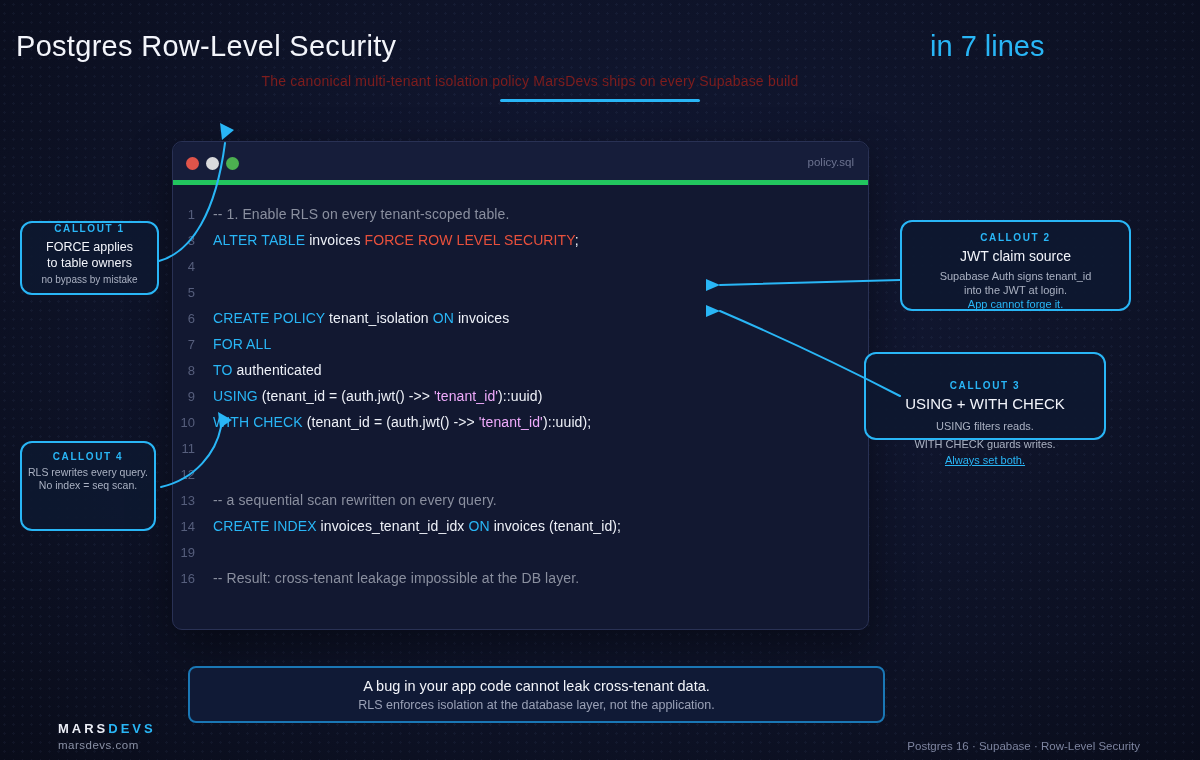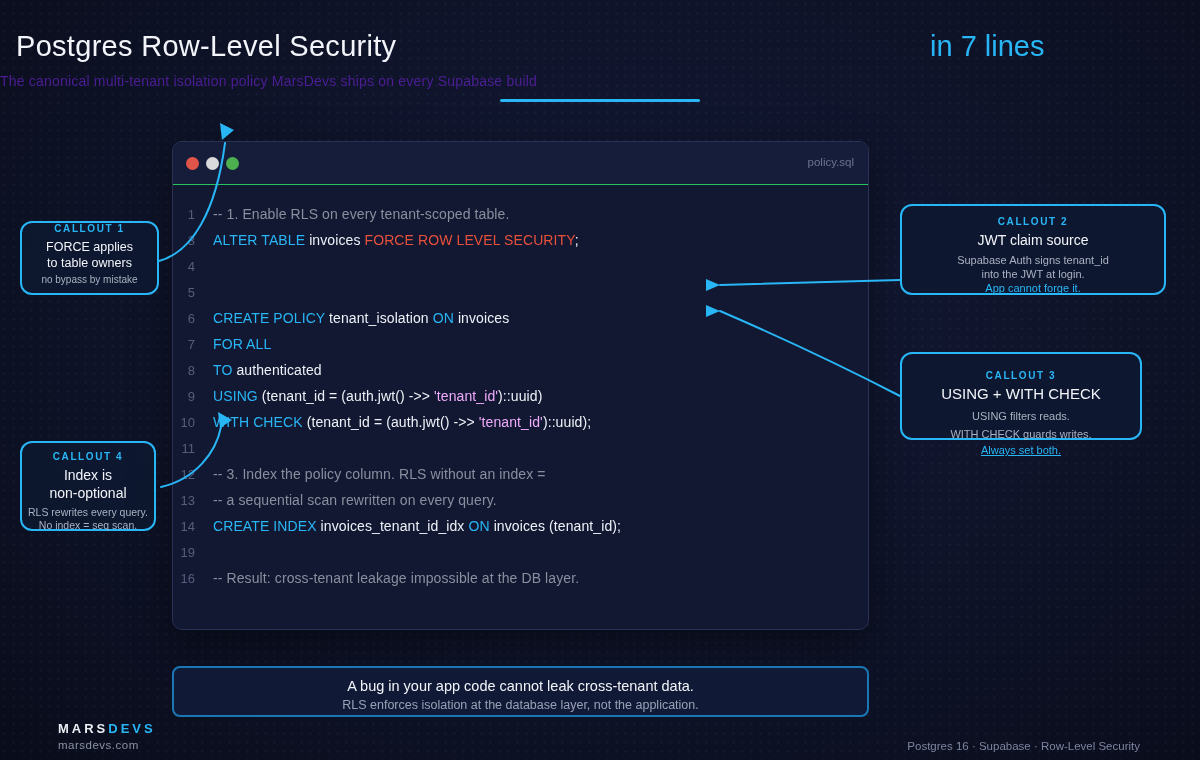--- a/index.html
+++ b/index.html
@@ -10,31 +10,31 @@
     color:#eef1f8; overflow:hidden; position:relative;
   }
   body::before {
     content:""; position:absolute; inset:0; pointer-events:none;
     background-image:radial-gradient(rgba(140,165,225,0.055) 1px, transparent 1.2px);
     background-size:9px 9px;
   }
   .page-title { position:absolute; left:16px; top:30px; width:1196px; text-align:left;
     font-size:29px; font-weight:400; letter-spacing:0.3px; color:#f3f5fb; }
   .title-accent { position:absolute; left:930px; top:30px; font-size:29px; font-weight:500; color:#29b6f6; }
-  .subtitle { position:absolute; left:0; top:73px; width:1060px; 
-    font-size:14px; color:#4c1d95; letter-spacing:0.2px; }
+  .subtitle { position:absolute; left:0; top:73px; width:1060px; text-align:center;
+    font-size:14px; color:#7f1d1d; letter-spacing:0.2px; }
   .title-underline { position:absolute; left:500px; top:99px; width:200px; height:3px;
     background:#29b6f6; border-radius:2px; }
 
   
   .code-window { position:absolute; left:172px; top:141px; width:697px; height:489px;
     background:#121831; border:1px solid #293154; border-radius:10px;
     box-shadow:0 14px 44px rgba(0,0,0,0.45); }
   .window-header { position:relative; height:43px; background:#161d3a;
-    border-bottom:1px solid #22c55e; border-radius:10px 10px 0 0; }
+    border-bottom:5px solid #22c55e; border-radius:10px 10px 0 0; }
   .traffic { position:absolute; top:15px; width:13px; height:13px; border-radius:50%; }
   .t-red   { left:185px; background:#e0544a; }
   .t-white { left:205px; background:#d9dadc; }
   .t-green { left:225px; background:#4caf50; }
   .traffic { left:auto; } 
   .traffic.t-red { left:13px; } .traffic.t-white { left:33px; } .traffic.t-green { left:53px; }
   .filename { position:absolute; right:14px; top:14px; font-size:11.5px; color:#6c7390; }
 
   .code-body { padding:16px 0 0 0; }
   .code-line { display:flex; height:26px; align-items:center; font-size:14px; }
@@ -51,36 +51,36 @@
     border:2px solid #29b6f6; border-radius:12px; text-align:center; }
   .callout .c-label { font-size:10px; font-weight:bold; color:#29b6f6; letter-spacing:1.6px; }
   .callout .c-heading { color:#f3f5fb; white-space:pre-line; }
   .callout .c-note { color:#aab1c2; white-space:pre-line; }
   .callout .c-link { color:#29b6f6; text-decoration:underline; cursor:pointer; }
 
   .callout-1 { left:20px; top:221px; width:139px; height:74px; }
   .callout-1 .c-heading { font-size:12.5px; line-height:16px; margin-top:5px; }
   .callout-1 .c-note { font-size:10px; margin-top:3px; }
 
-  .callout-2 { left:900px; top:204px; width:266px; height:91px; padding-top:10px; }
+  .callout-2 { left:900px; top:220px; width:231px; height:91px; padding-top:10px; }
   .callout-2 .c-heading { font-size:14px; margin-top:5px; }
   .callout-2 .c-note { font-size:11px; line-height:14px; margin-top:5px; }
   .callout-2 .c-link { display:block; font-size:11px; margin-top:1px; }
 
-  .callout-3 { left:900px; top:352px; width:242px; height:88px; padding-top:16px; }
+  .callout-3 { left:864px; top:352px; width:242px; height:88px; padding-top:26px; }
   .callout-3 .c-heading { font-size:15px; margin-top:4px; }
   .callout-3 .c-note { font-size:11px; line-height:18px; margin-top:5px; }
   .callout-3 .c-link { display:block; font-size:11px; margin-top:1px; }
 
   .callout-4 { left:20px; top:441px; width:136px; height:90px; padding-top:8px; }
   .callout-4 .c-heading { font-size:14px; line-height:18px; margin-top:4px; }
   .callout-4 .c-note { font-size:10.5px; line-height:13px; margin-top:4px; }
 
   
-  .banner { position:absolute; left:172px; top:666px; width:697px; height:51px;
+  .banner { position:absolute; left:188px; top:666px; width:697px; height:57px;
     background:#101a36; border:2px solid #1a77b5; border-radius:8px; text-align:center; padding-top:10px; }
   .banner-title { font-size:14.5px; color:#f2f4fa; }
   .banner-sub { font-size:12.5px; color:#9aa1b6; margin-top:4px; }
 
   
   .brand { position:absolute; left:58px; top:721px; font-size:13px; font-weight:bold; letter-spacing:3px; }
   .brand .b1 { color:#eceef6; } .brand .b2 { color:#29b6f6; }
   .site { position:absolute; left:58px; top:739px; font-size:11.5px; color:#8b92a6; letter-spacing:0.5px; cursor:pointer; }
   .meta { position:absolute; right:60px; top:740px; font-size:11.5px; color:#7e85a0; }
 
@@ -138,21 +138,20 @@
       <div class="code-line">
         <span class="line-number">10</span>
         <span class="line-content"><span class="tok-kw">WITH CHECK</span><span class="tok-plain"> (tenant_id = (auth.jwt() -&gt;&gt; </span><span class="tok-string">'tenant_id'</span><span class="tok-plain">)::uuid);</span></span>
       </div>
       <div class="code-line">
         <span class="line-number">11</span>
         <span class="line-content"></span>
       </div>
       <div class="code-line">
         <span class="line-number">12</span>
-        <span class="line-content"><span class="tok-comment">-- 3. Index the policy column. RLS without an index =</span></span>
       </div>
       <div class="code-line">
         <span class="line-number">13</span>
         <span class="line-content"><span class="tok-comment">-- a sequential scan rewritten on every query.</span></span>
       </div>
       <div class="code-line">
         <span class="line-number">14</span>
         <span class="line-content"><span class="tok-kw">CREATE INDEX</span><span class="tok-plain"> invoices_tenant_id_idx </span><span class="tok-kw">ON</span><span class="tok-plain"> invoices (tenant_id);</span></span>
       </div>
       <div class="code-line">
@@ -184,22 +183,20 @@
 <div class="callout callout-3">
   <div class="c-label">CALLOUT 3</div>
   <div class="c-heading">USING + WITH CHECK</div>
   <div class="c-note">USING filters reads.
 WITH CHECK guards writes.</div>
   <span class="c-link">Always set both.</span>
 </div>
 
 <div class="callout callout-4">
   <div class="c-label">CALLOUT 4</div>
-  <div class="c-heading">Index is
-non-optional</div>
   <div class="c-note">RLS rewrites every query.
 No index = seq scan.</div>
 </div>
 
 <svg class="connectors" viewBox="0 0 1200 760">
   <path d="M 159 261 C 192 252, 216 212, 225 143"></path>
   <polygon points="220,123 234,130 222,140"></polygon>
 
   <path d="M 720 285 L 900 280"></path>
   <polygon points="706,279 706,291 720,285"></polygon>

